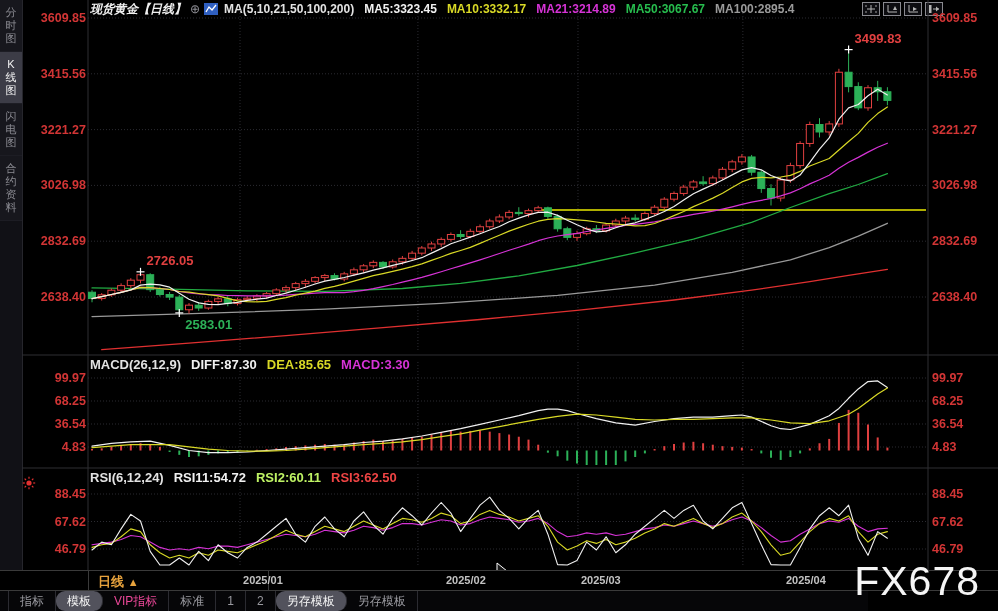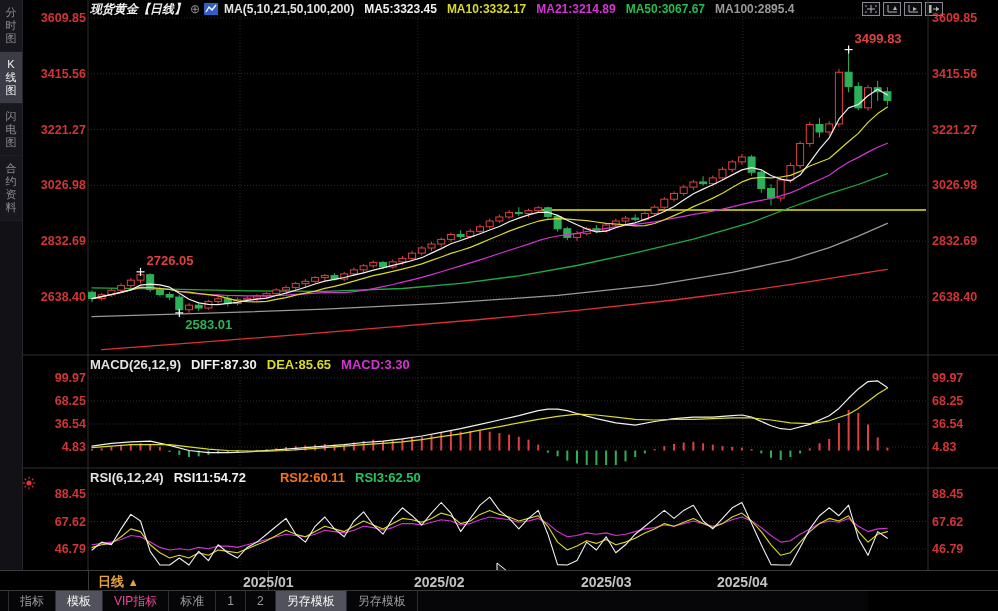--- a/index.html
+++ b/index.html
@@ -16,26 +16,26 @@
   #hdr-icons{position:absolute;left:862px;top:2px;display:flex;gap:3px;}
   .hicon{width:16px;height:12px;border:1px solid #8a8a90;background:#0c0c10;display:flex;align-items:center;justify-content:center;}
   
   .ind-header{position:absolute;left:90px;font-size:13px;font-weight:bold;white-space:nowrap;}
   .ind-header span{margin-right:10px;}
   
   #xaxis{position:absolute;left:0;top:570px;width:998px;height:21px;background:#000;
          border-top:1px solid #3a3a3a;border-bottom:1px solid #3a3a3a;box-sizing:border-box;}
   #period-cell{position:absolute;left:98px;top:2px;font-size:13px;font-weight:bold;color:#e8a33d;}
   .xsep{position:absolute;top:0;width:1px;height:20px;background:#3a3a3a;}
-  .xlab{position:absolute;top:3px;font-size:14px;font-weight:bold;color:#c2c2c2;}
+  .xlab{position:absolute;top:3px;font-size:11px;font-weight:bold;color:#c2c2c2;}
   
   #toolbar{position:absolute;left:0;top:591px;width:868px;height:20px;background:#060608;display:flex;align-items:stretch;padding-left:8px;box-sizing:border-box;}
   .tb-item{font-size:12px;color:#9a9aa0;padding:2px 11px;border-right:1px solid #2b2b31;display:flex;align-items:center;cursor:default;}
   .tb-item:first-child{border-left:1px solid #2b2b31;}
-  .tb-item.sel{background:#52525c;color:#f5f5f5;}
+  .tb-item.sel{background:#52525c;color:#f5f5f5;border-radius:9px;}
   .tb-item.vip{color:#ec4899;}
   
   #watermark{position:absolute;right:18px;top:558px;font-size:41px;color:#f5f5f5;letter-spacing:1px;font-weight:normal;}
   svg{position:absolute;left:0;top:0;}
   text{font-family:"Liberation Sans",sans-serif;}
 </style>
 </head>
 <body>
 
 <div id="screen">
@@ -429,41 +429,42 @@
       <line x1="29" y1="487.2" x2="29" y2="489.2" stroke="#e03030" stroke-width="1.2"></line>
       <line x1="26.0301515190165" y1="485.9698484809835" x2="24.615937956643407" y2="487.3840620433566" stroke="#e03030" stroke-width="1.2"></line>
       <line x1="24.8" y1="483" x2="22.8" y2="483" stroke="#e03030" stroke-width="1.2"></line>
       <line x1="26.0301515190165" y1="480.0301515190165" x2="24.615937956643403" y2="478.6159379566434" stroke="#e03030" stroke-width="1.2"></line>
       <line x1="29" y1="478.8" x2="29" y2="476.8" stroke="#e03030" stroke-width="1.2"></line>
       <line x1="31.9698484809835" y1="480.0301515190165" x2="33.38406204335659" y2="478.6159379566434" stroke="#e03030" stroke-width="1.2"></line>
       <path d="M497,563 l0,13 3.2,-3.2 2.2,4.6 2.4,-1.2 -2.2,-4.4 4.6,-0.6 z" fill="#1a1a1a" stroke="#fff" stroke-width="1"></path>
     </svg>
 
   <div class="ind-header" id="macd-header" style="top:357px;"><span style="color: rgb(226, 226, 226);">MACD(26,12,9)</span><span style="color: rgb(240, 240, 240);">DIFF:87.30</span><span style="color: rgb(217, 217, 38);">DEA:85.65</span><span style="color: rgb(214, 51, 214);">MACD:3.30</span></div>
-  <div class="ind-header" id="rsi-header" style="top:470px;"><span style="color: rgb(226, 226, 226);">RSI(6,12,24)</span><span style="color: rgb(240, 240, 240);">RSI11:54.72</span><span style="color: #f97316; margin-left: 24px;">RSI2:60.11</span><span style="color: #22c55e;">RSI3:62.50</span></div>
+  <div class="ind-header" id="rsi-header" style="top:470px;"><span style="color: rgb(226, 226, 226);">RSI(6,12,24)</span><span style="color: rgb(240, 240, 240);">RSI11:54.72</span><span style="color: #bef264;">RSI2:60.11</span><span style="color: #ef4444;">RSI3:62.50</span></div>
 
   <div id="xaxis">
     <div class="xsep" style="left:88px;"></div>
     <div class="xsep" style="left:268px;"></div>
     <div id="period-cell">
       <span>日线</span>
       <span style="font-size:11px;">▲</span>
     </div>
     <div id="xlabels">
         <span class="xlab" style="left: 243.022px;">2025/01</span>
-        <span class="xlab" style="left: 414px;">2025/02</span>
+        <span class="xlab" style="left: 446px;">2025/02</span>
         <span class="xlab" style="left: 580.97px;">2025/03</span>
-        <span class="xlab" style="left: 717px;">2025/04</span>
+        <span class="xlab" style="left: 786px;">2025/04</span>
       </div>
   </div>
 
   <div id="toolbar">
       <div class="tb-item">指标</div>
       <div class="tb-item sel">模板</div>
       <div class="tb-item vip">VIP指标</div>
       <div class="tb-item">标准</div>
       <div class="tb-item">1</div>
       <div class="tb-item">2</div>
       <div class="tb-item sel">另存模板</div>
       <div class="tb-item">另存模板</div>
     </div>
 
+  <div id="watermark">FX678</div>
 </div>
 
 </body></html>

